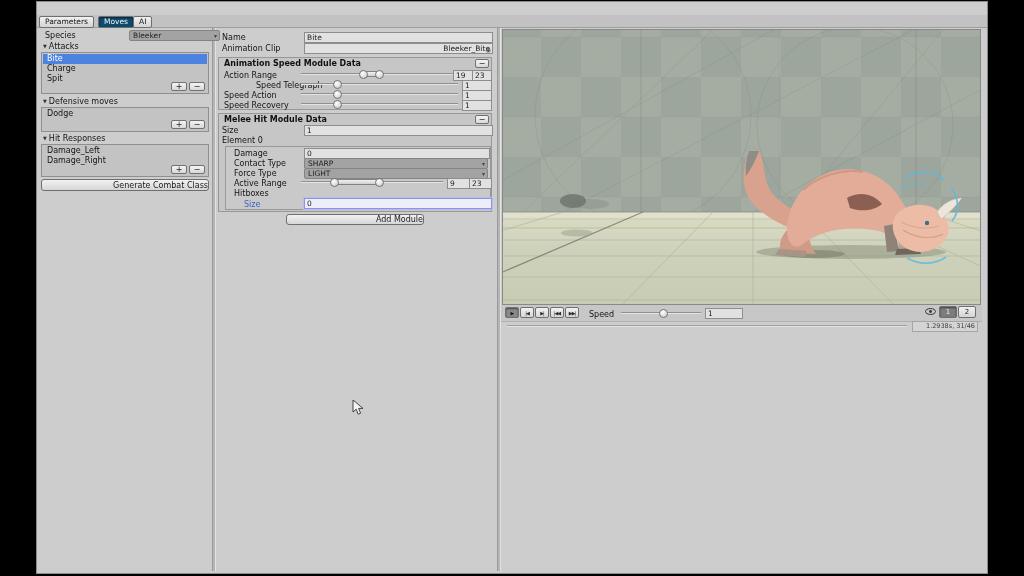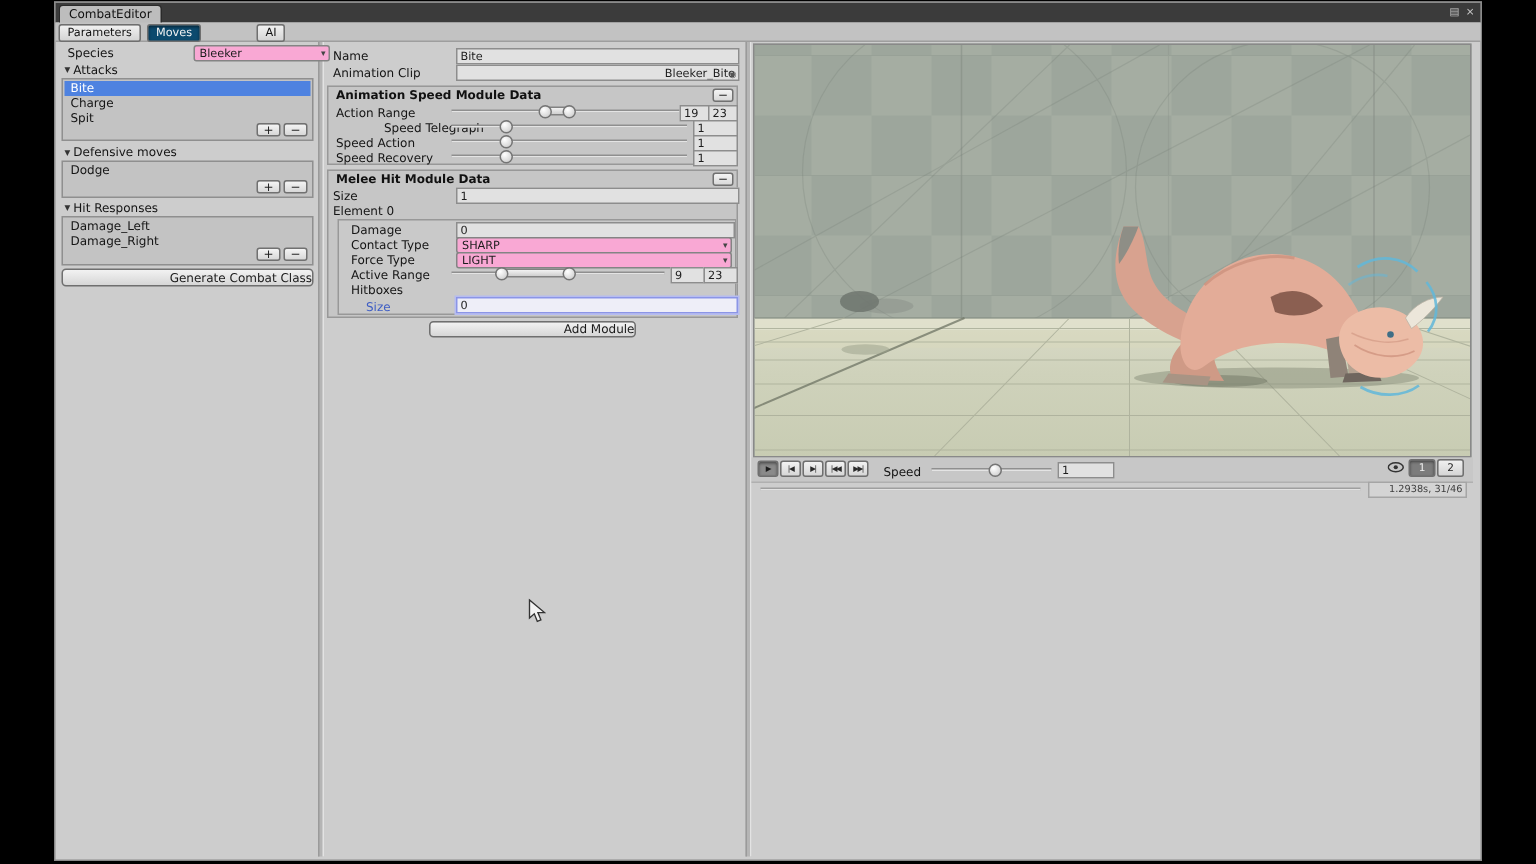--- a/index.html
+++ b/index.html
@@ -21,21 +21,21 @@
   
   .divider{position:absolute;top:26px;bottom:2px;width:2px;background:#b5b5b5;border-left:1px solid #9a9a9a;border-right:1px solid #e3e3e3;}
   
   .lbl{position:absolute;font-size:8px;line-height:9px;color:#141414;white-space:nowrap;}
   .hdr{position:absolute;font-size:8px;font-weight:bold;color:#111;white-space:nowrap;}
   .fold{position:absolute;font-size:8px;color:#141414;white-space:nowrap;}
   .fold .arr{font-size:5px;color:#333;margin-right:2px;vertical-align:1px;}
   .tf{position:absolute;height:9px;line-height:9px;background:#e1e1e1;border:1px solid #8d8d8d;
       font-size:7.5px;padding:0 2px;color:#1d1d1d;overflow:hidden;white-space:nowrap;}
   .tf.focus{background:#eeeef8;border:1px solid var(--focus-blue,#8b95e6);box-shadow:0 0 0 1px #b6bcf0;}
-  .dd{position:absolute;height:9px;line-height:9px;background:#f9a8d4;border:1px solid #848484;border-radius:2px;
+  .dd{position:absolute;height:9px;line-height:9px;background:#a3a3a3;border:1px solid #848484;border-radius:2px;
       font-size:7.5px;padding:0 8px 0 3px;color:#1d1d1d;overflow:hidden;white-space:nowrap;}
   .dd .ddarr{position:absolute;right:2px;top:0;font-size:6px;color:#444;}
   .box{position:absolute;background:#c6c6c6;border:1px solid #989898;box-sizing:border-box;}
   .listbox{position:absolute;background:#c3c3c3;border:1px solid #8f8f8f;box-sizing:border-box;}
   .litem{position:absolute;left:1px;right:1px;height:10px;line-height:10px;font-size:8px;color:#141414;padding-left:4px;}
   .litem.sel{background:var(--selection-blue,#4e82e0);color:#fff;}
   .mini{position:absolute;width:16px;height:9px;line-height:8px;text-align:center;font-size:8px;color:#222;
         background:linear-gradient(#f4f4f4,#d8d8d8);border:1px solid #717171;border-radius:2px;box-sizing:border-box;}
   .btn{position:absolute;text-align:right;font-size:8px;color:#1a1a1a;
        background:linear-gradient(#f2f2f2,#d6d6d6);border:1px solid #6f6f6f;border-radius:3px;box-sizing:border-box;}
@@ -59,33 +59,26 @@
   .timebox{position:absolute;right:4px;top:0;width:62px;height:9px;line-height:9px;background:#d4d4d4;border:1px solid #a5a5a5;
            font-size:6.5px;color:#3d3d3d;text-align:right;padding-right:2px;box-sizing:content-box;white-space:nowrap;overflow:hidden;}
   .cursor{position:absolute;left:352px;top:399px;width:12px;height:17px;pointer-events:none;}
 </style>
 </head>
 <body>
 
 <div class="screen">
   <div class="window">
 
-    <div class="titlebar">
-      <div class="wintab">
-        <span>CombatEditor</span>
-      </div>
-      <span class="winicon" style="right:14px;top:2px;">▤</span>
-      <span class="winicon" style="right:4px;top:2px;">×</span>
-    </div>
     <span class="winicon" style="right:6px;top:14px;color:#8a8a8a;font-size:5px;position:absolute;">▪</span>
 
     <div class="toolbar">
       <div class="ttab" style="left:2px;">Parameters</div>
       <div class="ttab active" style="left:61px;">Moves</div>
-      <div class="ttab" style="left:96px;margin-left:38px;">AI</div>
+      <div class="ttab" style="left:96px;">AI</div>
     </div>
 
     <div class="divider" style="left:175px;"></div>
     <div class="divider" style="left:460px;"></div>
 
     <div class="lbl" style="left:8px;top:29px;">Species</div>
     <div class="dd" style="left:92px;top:28px;width:78px;">
       <span>Bleeker</span>
       <span class="ddarr">▾</span>
     </div>

